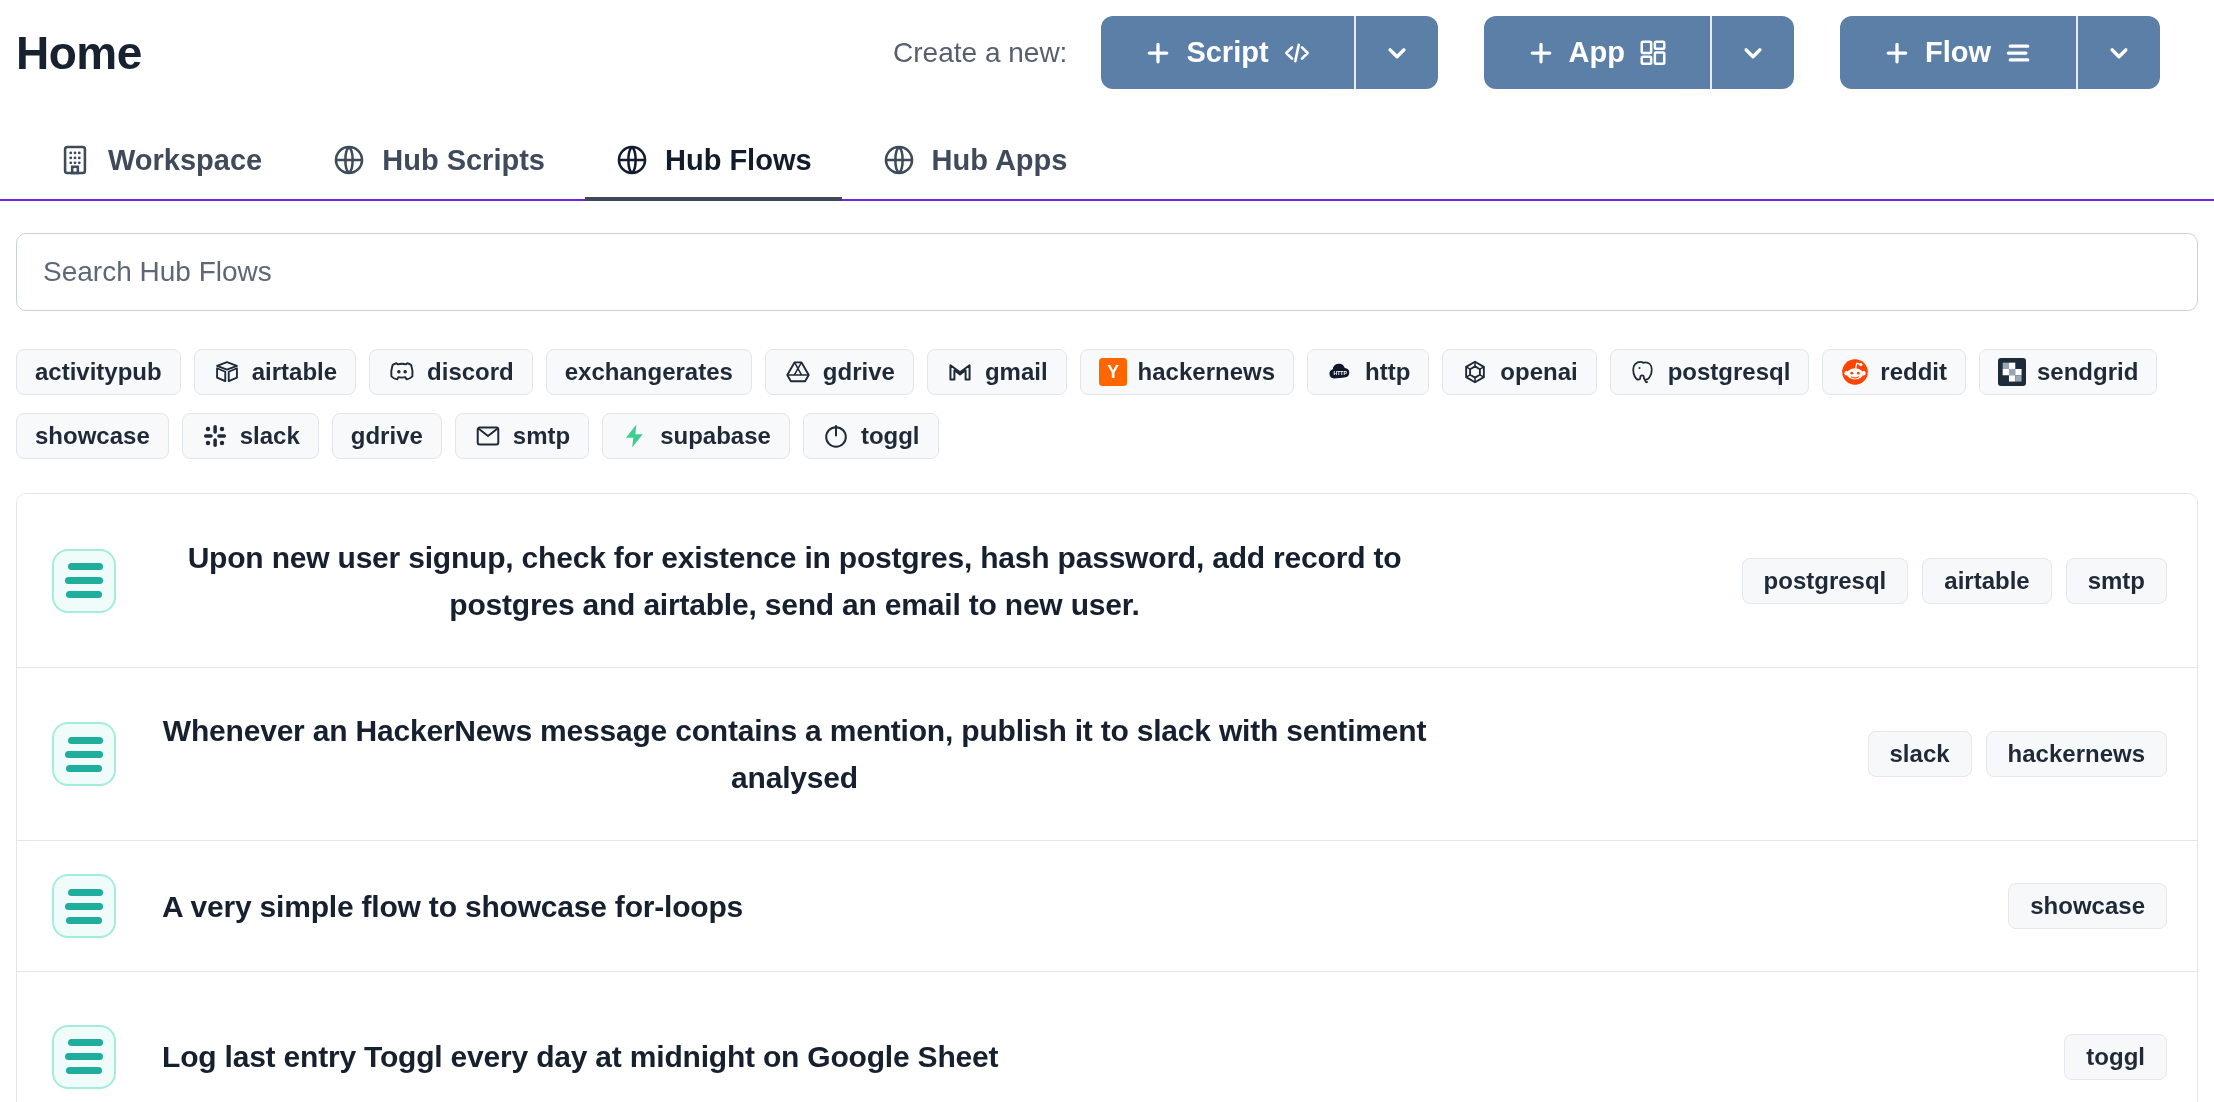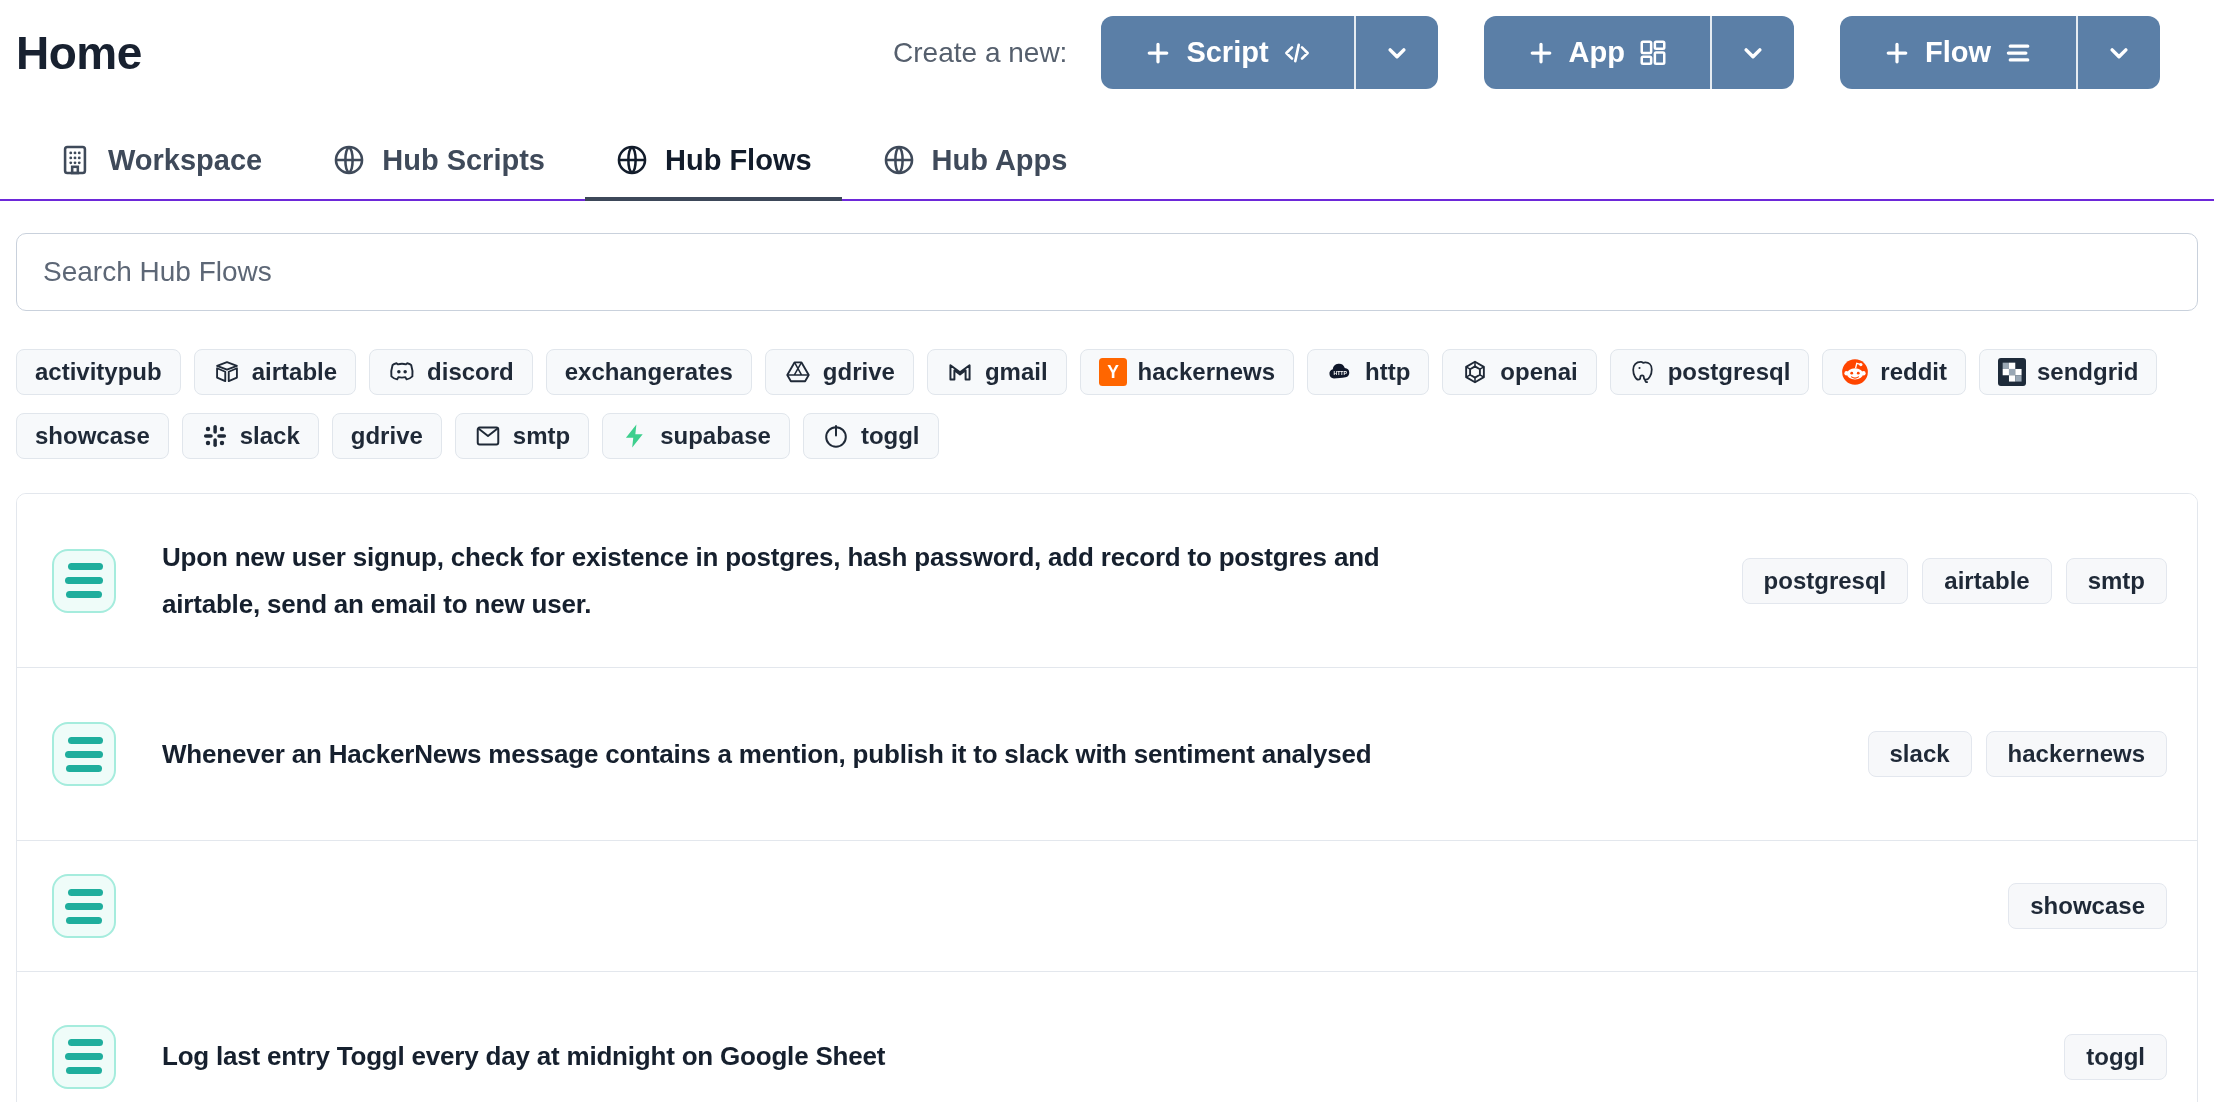--- a/index.html
+++ b/index.html
@@ -53,22 +53,22 @@
   .flow-row.r1line  { height:131px; }
   .flow-row.rlast   { height:170px; }
   .flow-row + .flow-row { border-top:1.5px solid #e3e7ed; }
   .flow-icon { width:64px; height:64px; border-radius:16px; background:#effcf9;
     border:2px solid #a5ecdd; display:flex; flex-direction:column; justify-content:center;
     gap:7px; flex-shrink:0; }
   .fbar { height:7px; border-radius:4px; background:#1fae9d; }
   .fbar.b1 { width:35px; margin-left:14px; }
   .fbar.b2 { width:38px; margin-left:11px; }
   .fbar.b3 { width:36px; margin-left:12px; }
-  .flow-title { font-size:26px; font-weight:700; color:#16202e; line-height:47px;
-    margin-left:46px; max-width:1265px; letter-spacing:-0.2px; }
+  .flow-title { font-size:30px; font-weight:700; color:#16202e; line-height:47px;
+    margin-left:46px; max-width:1265px; letter-spacing:-0.2px;text-align:center; }
   .flow-tags { margin-left:auto; display:flex; gap:14px; }
   .flow-tag { height:46px; display:inline-flex; align-items:center; padding:0 21px;
     background:#f7f8fa; border:1.5px solid #e3e7ee; border-radius:8px;
     font-size:24px; font-weight:700; color:#1f2937; }
 </style>
 </head>
 <body>
 
 <div class="header">
   <div class="home-title">Home</div>
@@ -398,20 +398,21 @@
       <span class="flow-tag">hackernews</span>
     </div>
   </div>
 
   <div class="flow-row r1line">
     <div class="flow-icon">
       <div class="fbar b1"></div>
         <div class="fbar b2"></div>
         <div class="fbar b3"></div>
     </div>
+    <div class="flow-title">A very simple flow to showcase for-loops</div>
     <div class="flow-tags">
       <span class="flow-tag">showcase</span>
     </div>
   </div>
 
   <div class="flow-row rlast">
     <div class="flow-icon">
       <div class="fbar b1"></div>
         <div class="fbar b2"></div>
         <div class="fbar b3"></div>

